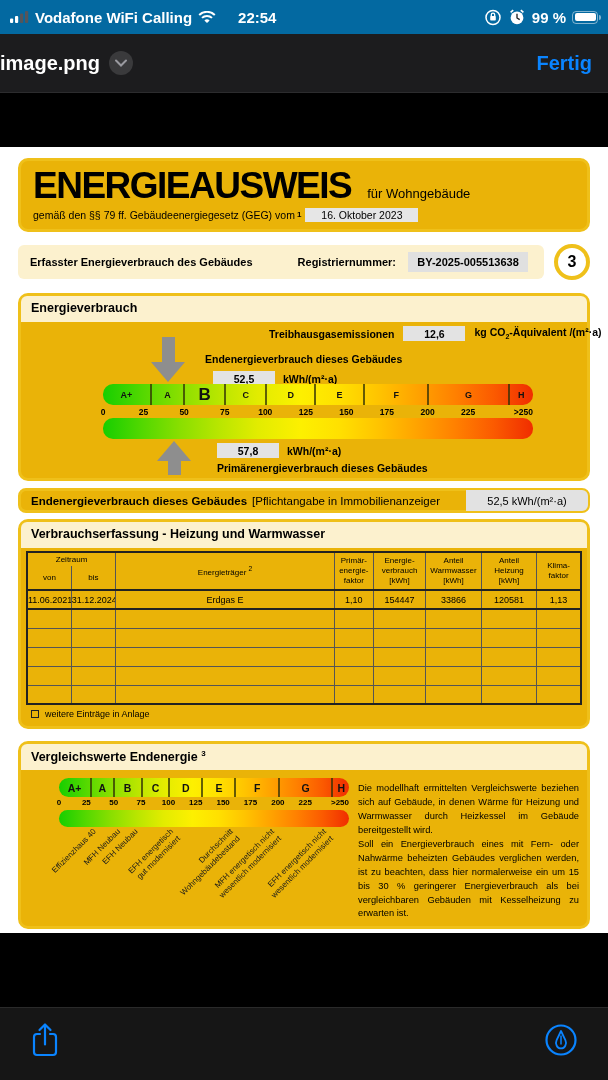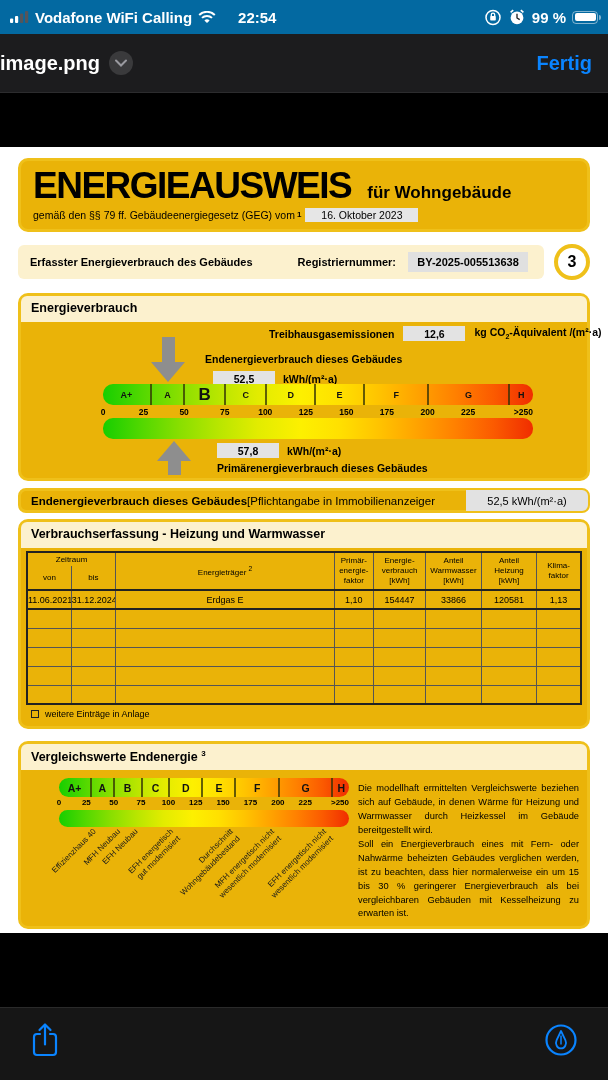--- a/index.html
+++ b/index.html
@@ -26,21 +26,21 @@
   .toolbar { height:73px; background:#161616; border-top:1px solid #2a2a2a; display:flex; align-items:center; justify-content:space-between; padding:0 30px 8px; flex:none; }
 
   
   .page { margin-top:54px; height:786px; background:#fff; padding:11px 18px; color:#000; }
   .ybox { border:3px solid #efc01a; border-radius:10px; background:#eab308; }
   .sec-hdr { background:#fcf1ce; padding:5px 10px; font-size:12.5px; font-weight:bold; height:26px; border-radius:6px 6px 0 0; }
 
   .hdr-box { height:74px; padding:5px 12px 0; }
   .hdr-title-row { display:flex; align-items:baseline; }
   .doc-title { font-size:37px; font-weight:bold; letter-spacing:-1.5px; line-height:1.1; }
-  .doc-subtitle { font-size:17px; font-weight:bold; margin-left:16px; }
+  .doc-subtitle { font-size:13px; font-weight:normal; margin-left:16px; }
   .hdr-sub-row { display:flex; align-items:center; font-size:10.5px; margin-top:1px; }
   .hdr-sub-row sup { font-size:7px; margin:0 4px 0 2px; }
   .date-box { background:#e6e6e6; padding:1px 16px; font-size:10.5px; }
 
   .reg-row { margin-top:12px; position:relative; height:36px; }
   .reg-bar { position:absolute; left:0; top:1px; width:calc(100% - 46px); height:34px; background:#fcf1ce; border-radius:6px; display:flex; align-items:center; padding:0 12px; font-size:11px; font-weight:bold; }
   .reg-num-label { margin-left:auto; }
   .reg-num-box { background:#e0e0e0; width:120px; height:20px; display:flex; align-items:center; justify-content:center; font-weight:bold; font-size:11px; margin-left:12px; margin-right:4px; }
   .page-circle { position:absolute; right:0; top:0; width:36px; height:36px; border:4px solid #efc01a; border-radius:50%; background:#fff; display:flex; align-items:center; justify-content:center; font-size:16px; font-weight:bold; }
 
@@ -74,21 +74,21 @@
   .bar { position:absolute; border-radius:10px; }
   .bar1 { left:82px; top:96px; width:430px; height:21px; }
   .bar2 { left:38px; top:40px; width:290px; height:17px; }
   .ticks { position:absolute; height:11px; font-size:8.5px; font-weight:bold; }
   .ticks span { position:absolute; top:0; }
   .ticks1 { left:82px; top:85px; width:430px; }
   .ticks2 { left:38px; top:28px; width:290px; font-size:8px; }
 
   .end-row { margin-top:7px; height:25px; border-radius:8px; display:flex; align-items:center; padding-left:10px; position:relative; }
   .end-row .b { font-size:11.5px; font-weight:bold; }
-  .end-row .n { font-size:11.5px; }
+  .end-row .n { font-size:11.5px; margin-left:5px; }
   .end-row-box { position:absolute; right:-1px; top:-1px; bottom:-1px; width:122px; background:#e2e2e2; border-radius:0 6px 6px 0; display:flex; align-items:center; justify-content:center; font-size:11px; }
 
   .table-box { margin-top:6px; height:210px; }
   .vtable { width:calc(100% - 10px); margin:3px 5px 0; border-collapse:collapse; table-layout:fixed; }
   .vtable th, .vtable td { border:1px solid #555; font-weight:normal; text-align:center; }
   .vtable { border:2px solid #222; }
   .vtable th { font-size:8px; white-space:pre-line; line-height:1.25; padding:1px 0; }
   .vtable td { font-size:9px; height:19px; overflow:hidden; white-space:nowrap; }
   .vtable thead tr:first-child th { height:14px; }
   th.no-bb { border-bottom:none; }

